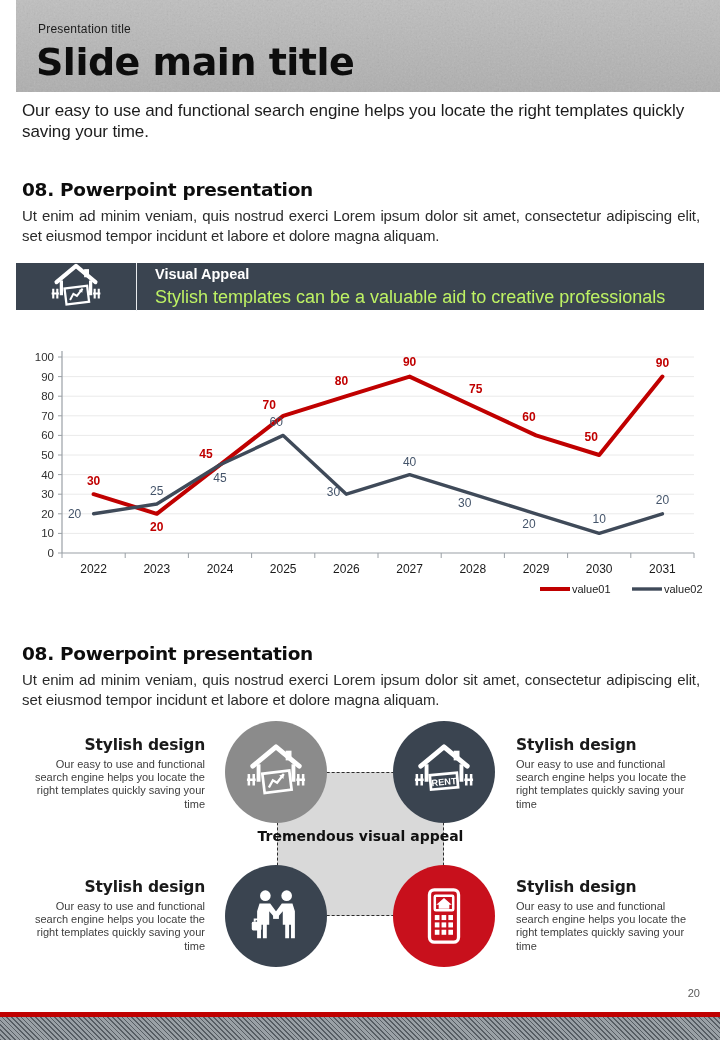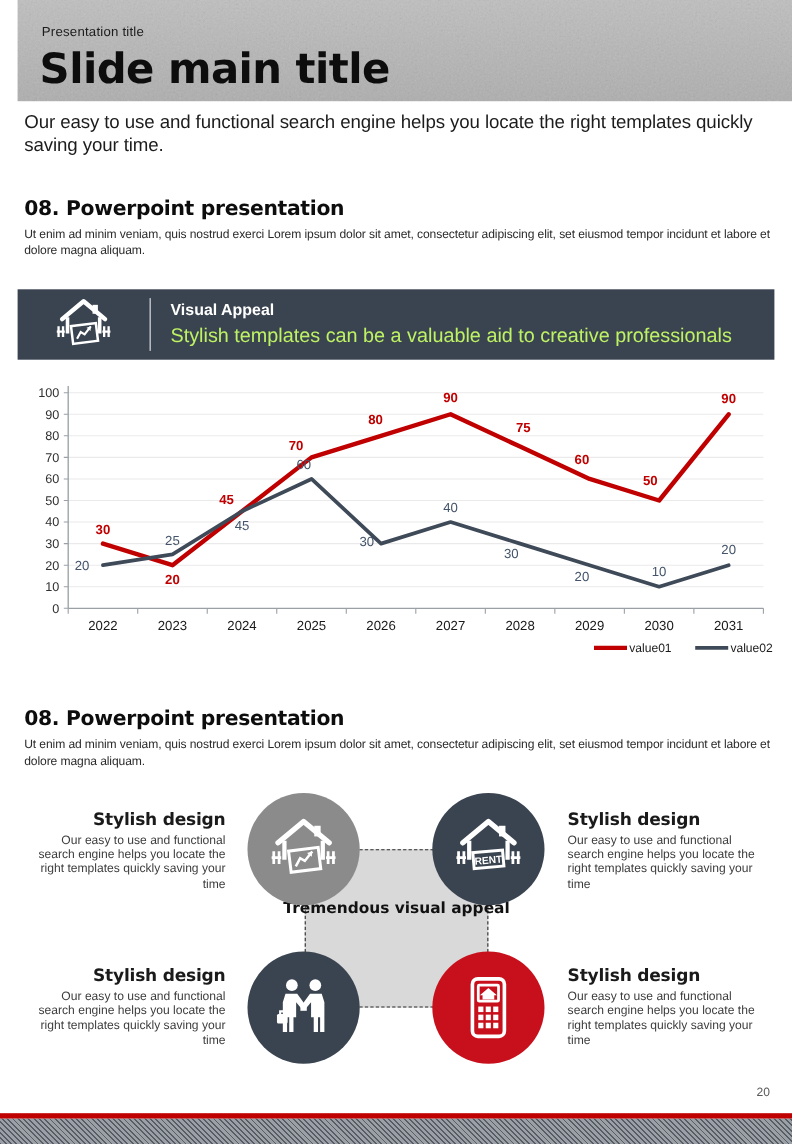--- a/index.html
+++ b/index.html
@@ -14,48 +14,48 @@
   .main-title{position:absolute;left:20px;top:40px;font-size:38px;font-weight:800;color:#0d0d0d;
               letter-spacing:-.5px;font-family:"DejaVu Sans","Liberation Sans",sans-serif;}
 
   
   .intro{position:absolute;left:22px;top:101px;width:676px;font-size:17px;line-height:1.22;
          color:#1c1c1c;letter-spacing:-.1px;}
 
   
   .sec-heading{position:absolute;left:22px;font-size:18.5px;font-weight:800;color:#0d0d0d;
                font-family:"DejaVu Sans","Liberation Sans",sans-serif;letter-spacing:-.3px;}
-  .sec-body{position:absolute;left:22px;width:678px;font-size:11px;line-height:1.33;color:#2b2b2b;
+  .sec-body{position:absolute;left:22px;width:678px;font-size:15px;line-height:1.33;color:#2b2b2b;
             text-align:justify;letter-spacing:-.1px;}
   #s1h{top:179px;} #s1b{top:206px;}
   #s2h{top:643px;} #s2b{top:670px;}
 
   
-  .banner{position:absolute;left:16px;top:263px;width:688px;height:64px;background:#3a4450;
+  .banner{position:absolute;left:16px;top:263px;width:688px;height:47px;background:#3a4450;
           display:flex;align-items:center;}
   .banner-icon{width:60px;height:52px;margin-left:30px;flex:0 0 auto;}
   .banner-divider{width:1px;height:48px;background:#e8ebee;margin-left:30px;flex:0 0 auto;}
   .banner-text{margin-left:18px;}
   .banner-title{font-size:14.5px;font-weight:700;color:#ffffff;margin-bottom:5px;}
   .banner-sub{font-size:18px;color:#bef264;}
 
   
   #chart-svg{position:absolute;left:18px;top:343px;}
   #chart-svg text{font-family:"Liberation Sans",sans-serif;}
   #chart-svg .ax{font-size:11.5px;fill:#303030;}
   #chart-svg .xlab{font-size:12px;fill:#1a1a1a;}
   #chart-svg .dl0{font-size:12px;font-weight:700;fill:#c00000;}
   #chart-svg .dl1{font-size:12px;fill:#44546a;}
   #chart-svg .leg{font-size:11px;fill:#1a1a1a;}
 
   
   .diagram{position:absolute;left:0;top:715px;width:720px;height:265px;}
   .center-box{position:absolute;left:277px;top:57px;width:167px;height:144px;background:#d9d9d9;
               border:1.5px dashed #2b2b2b;box-sizing:border-box;}
-  .center-label{position:absolute;left:257px;top:103px;width:207px;text-align:center;
+  .center-label{position:absolute;left:257px;top:113px;width:207px;text-align:center;
                 font-size:14px;font-weight:800;color:#111111;line-height:1.15;
                 font-family:"DejaVu Sans","Liberation Sans",sans-serif;}
   .d-circle{position:absolute;width:102px;height:102px;border-radius:50%;
             display:flex;align-items:center;justify-content:center;}
   .d-circle svg{width:62px;height:62px;}
   .pos-c-tl{left:225px;top:6px;}  .pos-c-tr{left:393px;top:6px;}
   .pos-c-bl{left:225px;top:150px;}.pos-c-br{left:393px;top:150px;}
   .d-text{position:absolute;width:172px;}
   .pos-t-tl{left:33px;top:21px;text-align:right;}
   .pos-t-tr{left:516px;top:21px;text-align:left;}

